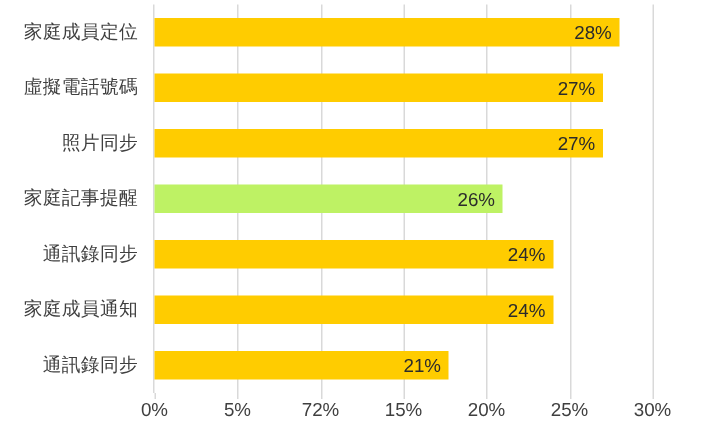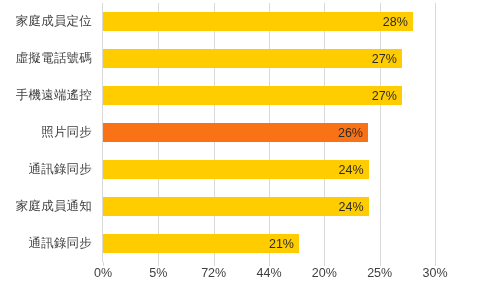--- a/index.html
+++ b/index.html
@@ -125,22 +125,22 @@
   }
 </style>
 </head>
 <body>
 
 <div id="chart-root">
 
   <div class="cat-labels">
       <div class="cat-label">家庭成員定位</div>
       <div class="cat-label">虛擬電話號碼</div>
-      <div class="cat-label">手機遠端遙控</div>
       <div class="cat-label">照片同步</div>
+      <div class="cat-label">家庭記事提醒</div>
       <div class="cat-label">通訊錄同步</div>
       <div class="cat-label">家庭成員通知</div>
       <div class="cat-label">通訊錄同步</div>
     </div>
 
   <div class="plot">
     <div class="axis-line"></div>
     <div class="gridlines">
         <div class="tickmark" style="left: 0px;"></div>
         <div class="gridline" style="left: 55.3333px;"></div>
@@ -166,21 +166,21 @@
           <div class="bar" style="width: 298.8px; background: rgb(255, 204, 0);">
             <span class="bar-value">27%</span>
           </div>
         </div>
         <div class="bar-row">
           <div class="bar" style="width: 298.8px; background: rgb(255, 204, 0);">
             <span class="bar-value">27%</span>
           </div>
         </div>
         <div class="bar-row">
-          <div class="bar" style="width: 265px; background: #f97316; padding-left: 44px;">
+          <div class="bar" style="width: 232px; background: #bef264; padding-left: 44px;">
             <span class="bar-value">26%</span>
           </div>
         </div>
         <div class="bar-row">
           <div class="bar" style="width: 265.6px; background: rgb(255, 204, 0);">
             <span class="bar-value">24%</span>
           </div>
         </div>
         <div class="bar-row">
           <div class="bar" style="width: 265.6px; background: rgb(255, 204, 0);">
@@ -192,19 +192,19 @@
             <span class="bar-value">21%</span>
           </div>
         </div>
       </div>
   </div>
 
   <div class="x-ticks">
       <div class="x-tick" style="left: 0px;">0%</div>
       <div class="x-tick" style="left: 55.3333px;">5%</div>
       <div class="x-tick" style="left: 110.667px;">72%</div>
-      <div class="x-tick" style="left: 166px;">44%</div>
+      <div class="x-tick" style="left: 166px;">15%</div>
       <div class="x-tick" style="left: 221.333px; text-align: center;">20%</div>
       <div class="x-tick" style="left: 276.667px;">25%</div>
       <div class="x-tick" style="left: 332px;">30%</div>
     </div>
 
 </div>
 
 </body></html>

